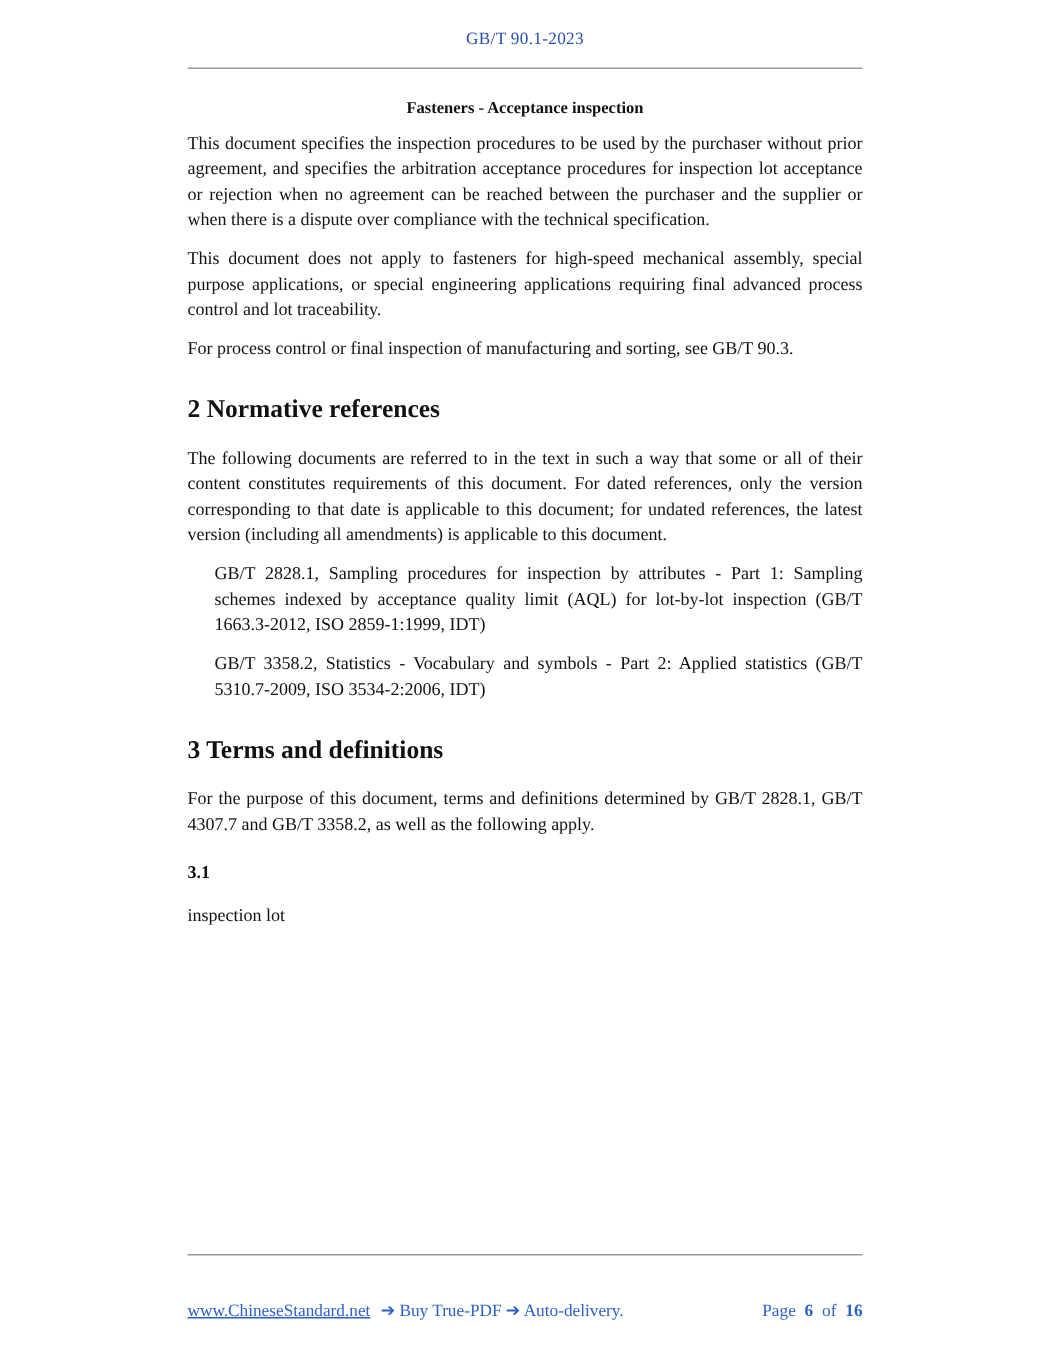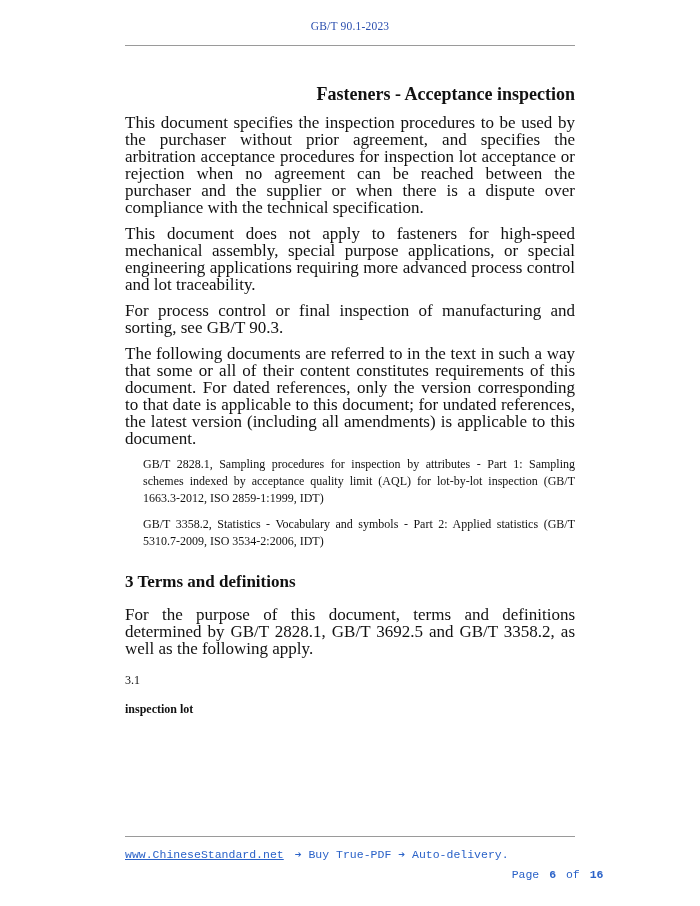--- a/index.html
+++ b/index.html
@@ -30,66 +30,66 @@
     font-size: 11.5px;
     letter-spacing: 0.2px;
     font-family: Liberation Serif, serif;
   }
   .header-rule {
     border: 0;
     border-top: 1px solid var(--rule);
     margin: 13px 0 0 0;
   }
   .doc-title {
-    text-align: right;
+    text-align: center;
     font-weight: bold;
-    font-size: 18px;
-    margin-top: 38px;
+    font-size: 11px;
+    margin-top: 20px;
   }
   h2.section-heading {
     font-size: 17px;
     font-weight: bold;
     margin: 36px 0 14px 0;
   }
   h2.section-heading.later { margin-top: 22px; }
   p.body-par {
-    font-size: 17px;
+    font-size: 12px;
     line-height: 17px;
     text-align: justify;
     margin: 9px 0 9px 0;
   }
   p.ref-par {
     font-size: 12px;
     line-height: 17px;
     text-align: justify;
     margin: 9px 0 9px 18px;
   }
   .term-number {
-    font-weight: normal;
+    font-weight: bold;
     font-size: 12px;
     margin: 16px 0 0 0;
   }
   .term-name {
-    font-weight: bold;
+    font-weight: normal;
     font-size: 12px;
     margin: 14px 0 0 0;
   }
   .footer {
     position: absolute;
     left: 125px;
     width: 450px;
     top: 836px;
     border-top: 1px solid var(--rule);
     padding-top: 10px;
-    font-family: Liberation Mono, monospace;
+    font-family: Liberation Serif, serif;
     font-size: 11.5px;
     color: var(--footer-blue);
     display: flex;
     justify-content: space-between;
-    align-items: flex-start;
+    align-items: flex-end;
   }
   .footer-left { white-space: nowrap; }
   .footer-link {
     color: var(--footer-blue);
     text-decoration: underline;
     cursor: pointer;
   }
   .footer-tail { margin-left: 4px; }
   .page-indicator { white-space: nowrap; margin-top: 21px; }
   .page-indicator .num { font-weight: bold; }
@@ -101,31 +101,32 @@
 <div class="page">
 
   <div class="doc-number">GB/T 90.1-2023</div>
 
   <hr class="header-rule">
 
   <div class="doc-title">Fasteners - Acceptance inspection</div>
 
 
   <p class="body-par">This document specifies the inspection procedures to be used by the purchaser without prior agreement, and specifies the arbitration acceptance procedures for inspection lot acceptance or rejection when no agreement can be reached between the purchaser and the supplier or when there is a dispute over compliance with the technical specification.</p>
-  <p class="body-par">This document does not apply to fasteners for high-speed mechanical assembly, special purpose applications, or special engineering applications requiring more advanced process control and lot traceability.</p>
+  <p class="body-par">This document does not apply to fasteners for high-speed mechanical assembly, special purpose applications, or special engineering applications requiring final advanced process control and lot traceability.</p>
   <p class="body-par">For process control or final inspection of manufacturing and sorting, see GB/T 90.3.</p>
 
+  <h2 class="section-heading later">2 Normative references</h2>
 
   <p class="body-par">The following documents are referred to in the text in such a way that some or all of their content constitutes requirements of this document. For dated references, only the version corresponding to that date is applicable to this document; for undated references, the latest version (including all amendments) is applicable to this document.</p>
   <p class="ref-par">GB/T 2828.1, Sampling procedures for inspection by attributes - Part 1: Sampling schemes indexed by acceptance quality limit (AQL) for lot-by-lot inspection (GB/T 1663.3-2012, ISO 2859-1:1999, IDT)</p>
   <p class="ref-par">GB/T 3358.2, Statistics - Vocabulary and symbols - Part 2: Applied statistics (GB/T 5310.7-2009, ISO 3534-2:2006, IDT)</p>
 
   <h2 class="section-heading later">3 Terms and definitions</h2>
 
-  <p class="body-par">For the purpose of this document, terms and definitions determined by GB/T 2828.1, GB/T 3692.5 and GB/T 3358.2, as well as the following apply.</p>
+  <p class="body-par">For the purpose of this document, terms and definitions determined by GB/T 2828.1, GB/T 4307.7 and GB/T 3358.2, as well as the following apply.</p>
   <p class="term-number">3.1</p>
   <p class="term-name">inspection lot</p>
 
 </div>
 
 <div class="footer">
   <div class="footer-left">
     <span class="footer-link">www.ChineseStandard.net</span>
     <span class="footer-tail">➔ Buy True-PDF ➔ Auto-delivery.</span>
   </div>

